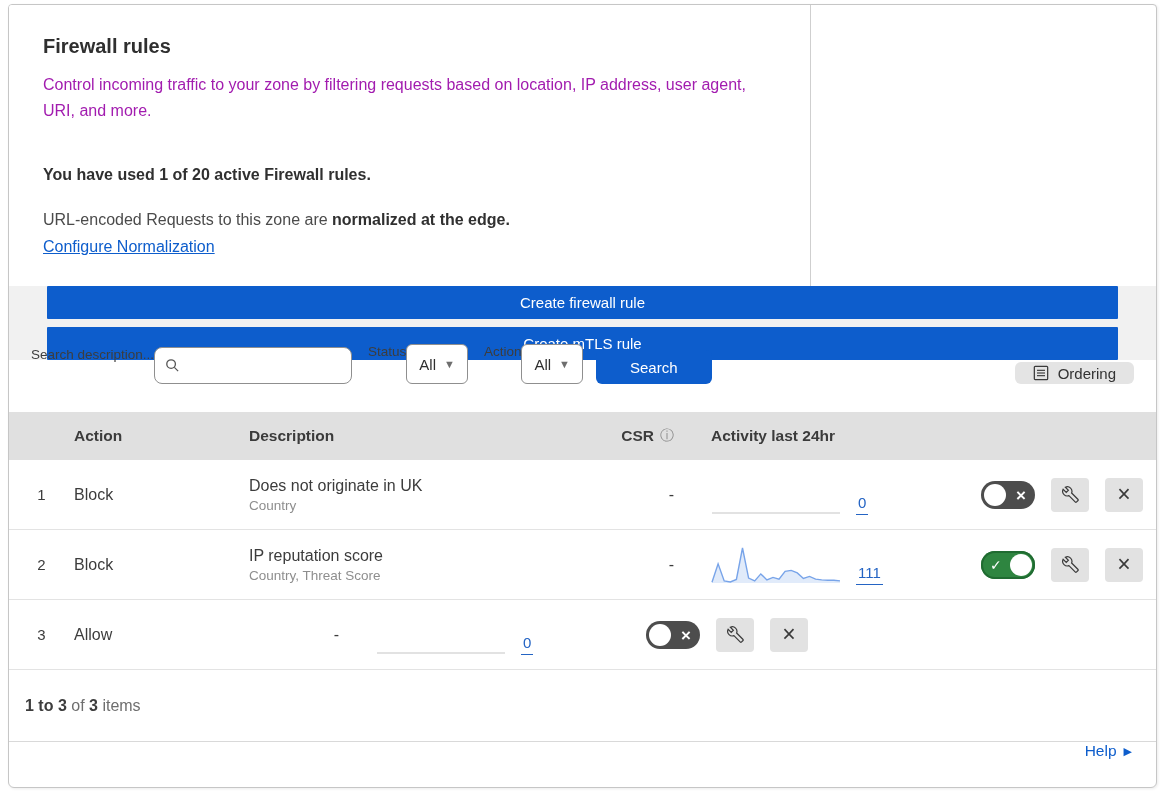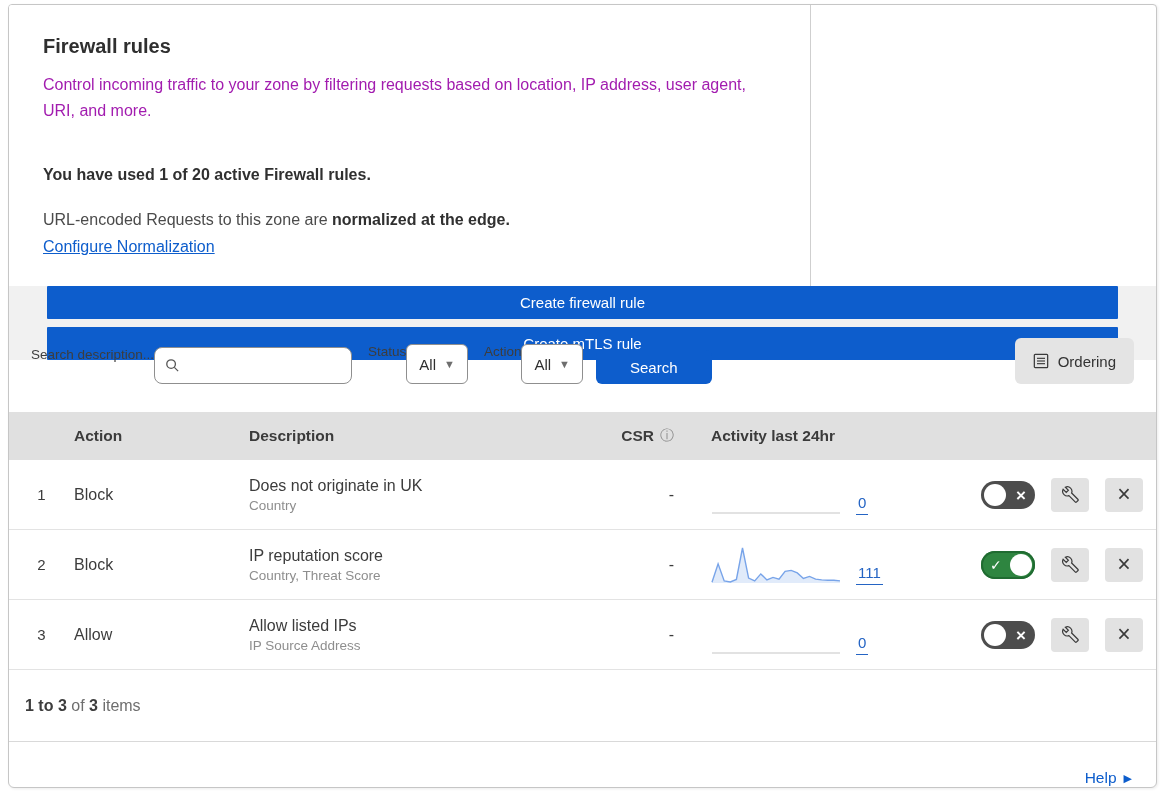--- a/index.html
+++ b/index.html
@@ -61,21 +61,21 @@
     font-size: 15px; color: #2f2f2f; cursor: pointer;
   }
   .caret { font-size: 11px; color: #6e6e6e; }
   .ml16 { margin-left: 16px; }
   .btn-search {
     margin-left: 13px; height: 34px; padding: 0 34px;
     background: #0d5dcc; color: #fff; font-size: 15px;
     border: none; border-radius: 6px; cursor: pointer; font-family: inherit;
   }
   .btn-ordering {
-    margin-left: auto; height: 46px; padding: 0 18px;
+    margin-left: auto; height: 22px; padding: 0 18px;
     background: #e4e4e4; color: #333; font-size: 15px;
     border: none; border-radius: 6px; cursor: pointer; font-family: inherit;
     display: flex; align-items: center; gap: 9px;
   }
 
   
   .thead {
     display: flex; align-items: center; height: 48px;
     background: #e0e0e0; font-size: 15.5px; font-weight: 600; color: #3b3b3b;
   }
@@ -122,21 +122,21 @@
 
   
   .items-row {
     height: 72px; display: flex; align-items: center;
     padding: 0 16px; border-bottom: 1px solid #d9d9d9; font-size: 16px;
   }
   .items-row .bold { font-weight: 700; color: #3d3d3d; }
   .items-row .normal { color: #6e6e6e; }
   .items-row span { white-space: pre; }
   .help-row {
-    height: 45px; display: flex; align-items: flex-end; justify-content: flex-end;
+    height: 45px; display: flex; align-items: flex-start; justify-content: flex-end;
     padding: 0 24px;
   }
   .help-link {
     color: #0d5dcc; font-size: 15.5px; text-decoration: none; cursor: pointer;
     display: flex; align-items: center; gap: 7px;
   }
   .help-arrow { font-size: 11px; }
 </style>
 </head>
 <body>
@@ -273,24 +273,20 @@
       </button>
       <button class="icon-btn">
           <span class="x-glyph">×</span>
         </button>
     </div>
   </div>
 
   <div class="trow">
     <div class="col-num">3</div>
     <div class="col-action">Allow</div>
-    <div class="col-desc">
-      <div class="desc-title">Allow listed IPs</div>
-      <div class="desc-sub">IP Source Address</div>
-    </div>
     <div class="col-csr">-</div>
     <div class="col-activity">
       <svg class="spark" viewBox="0 0 130 42">
           <line x1="1" x2="129" y1="39" y2="39" stroke="#c6c6c6" stroke-width="1.2"></line>
         </svg>
       <a class="count-link">0</a>
     </div>
     <div class="col-controls">
       <div class="toggle off">
 

